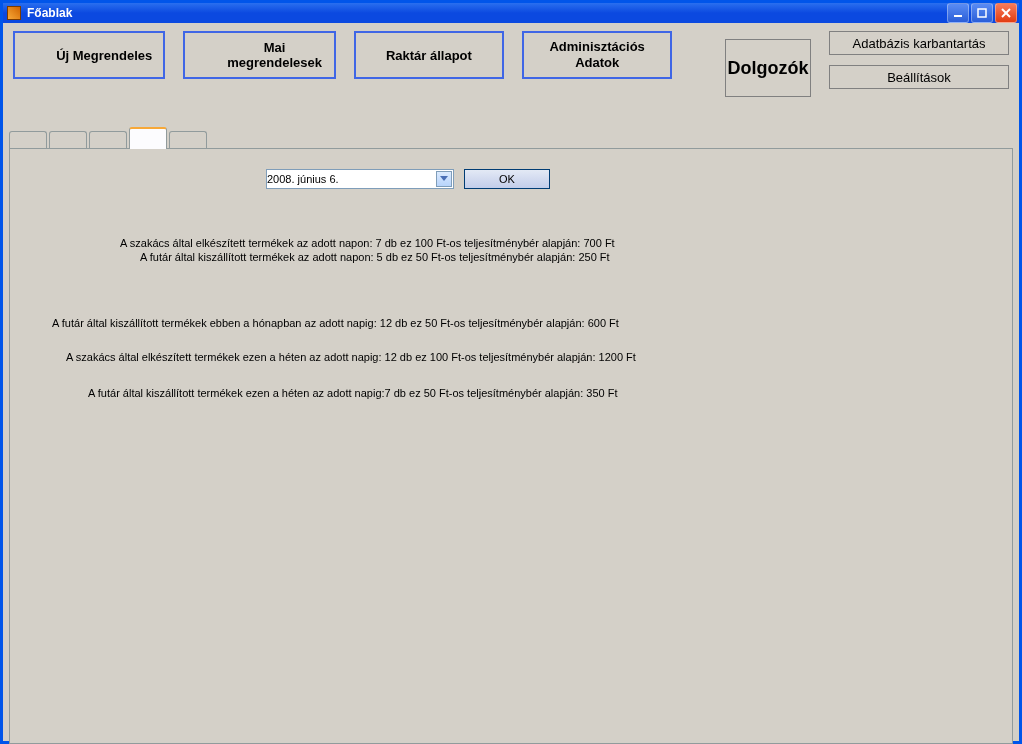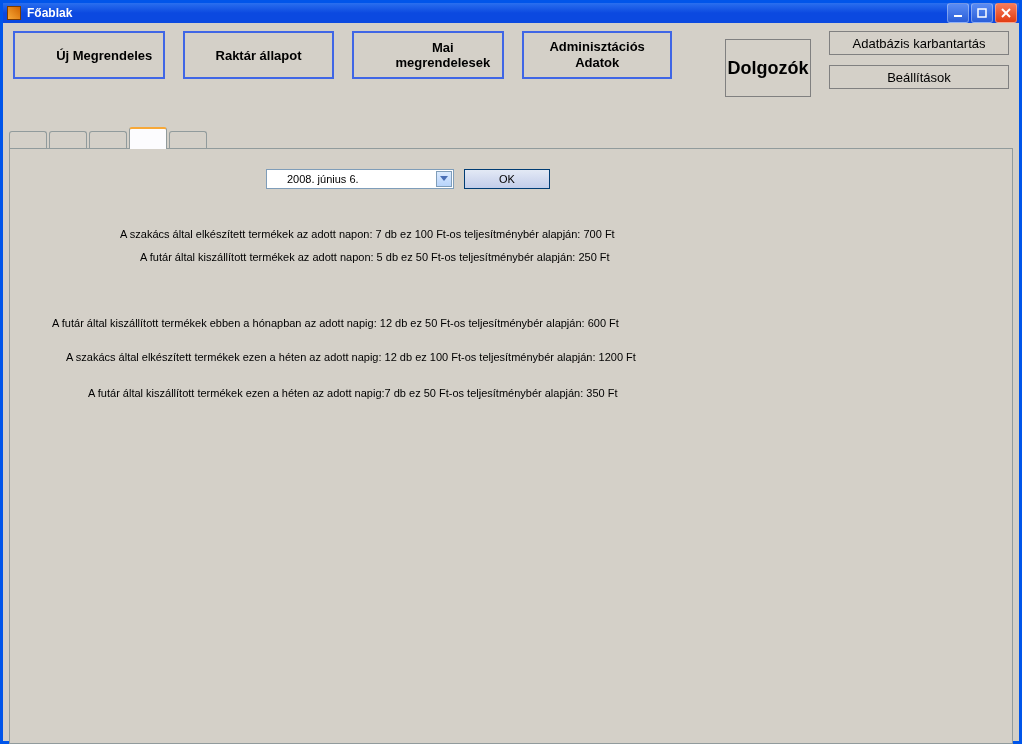--- a/index.html
+++ b/index.html
@@ -135,21 +135,21 @@
     display:flex;
     align-items:center;
     gap:10px;
   }
   .date-picker {
     width:188px; height:20px;
     background:#fff;
     border:1px solid #7f9db9;
     display:flex; align-items:center;
     font-size:11px;
-    padding-left:20px;
+    padding-left:0;
     position:relative;
     cursor:pointer;
   }
   .date-picker .dropdown-arrow {
     position:absolute; right:1px; top:1px;
     width:16px; height:16px;
     background:linear-gradient(to bottom,#dbeafe,#b8d4fb);
     border:1px solid #7f9db9;
     display:flex; align-items:center; justify-content:center;
   }
@@ -195,25 +195,25 @@
             <line x1="9" y1="1" x2="1" y2="9" stroke="#fff" stroke-width="2"></line>
           </svg>
       </div>
     </div>
   </div>
 
   <div class="toolbar-area">
     <div class="main-btn narrow">
       <span>Új Megrendeles</span>
     </div>
+    <div class="main-btn narrow">
+      <span>Mai megrendelesek</span>
+    </div>
     <div class="main-btn mid">
       <span>Raktár állapot</span>
-    </div>
-    <div class="main-btn narrow">
-      <span>Mai megrendelesek</span>
     </div>
     <div class="main-btn mid" style="flex-direction:column;line-height:1.2;">
       <span>Adminisztációs</span>
       <span>Adatok</span>
     </div>
     <div style="width:18px"></div>
     <div class="main-btn employees">
       <span>Dolgozók</span>
     </div>
     <div class="side-col">
@@ -243,21 +243,21 @@
           <svg width="8" height="6">
               <polygon points="0,0 8,0 4,5" fill="#4a6fb5"></polygon>
             </svg>
         </div>
       </div>
       <div class="ok-btn">
         <span>OK</span>
       </div>
     </div>
 
-    <div class="report-line" style="top:79px; left:110px;">A szakács által elkészített termékek az adott napon: 7 db ez 100 Ft-os teljesítménybér alapján: 700 Ft</div>
+    <div class="report-line" style="top:88px; left:110px;">A szakács által elkészített termékek az adott napon: 7 db ez 100 Ft-os teljesítménybér alapján: 700 Ft</div>
     <div class="report-line" style="top:102px; left:130px;">A futár által kiszállított termékek az adott napon: 5 db ez 50 Ft-os teljesítménybér alapján: 250 Ft</div>
     <div class="report-line" style="top:168px; left:42px;">A futár által kiszállított termékek ebben a hónapban az adott napig: 12 db ez 50 Ft-os teljesítménybér alapján: 600 Ft</div>
     <div class="report-line" style="top:202px; left:56px;">A szakács által elkészített termékek ezen a héten az adott napig: 12 db  ez 100 Ft-os teljesítménybér alapján: 1200 Ft</div>
     <div class="report-line" style="top:238px; left:78px;">A futár által kiszállított termékek ezen a héten az adott napig:7 db ez 50 Ft-os teljesítménybér alapján: 350 Ft</div>
 
   </div>
 
 </div>
 
 </body></html>

